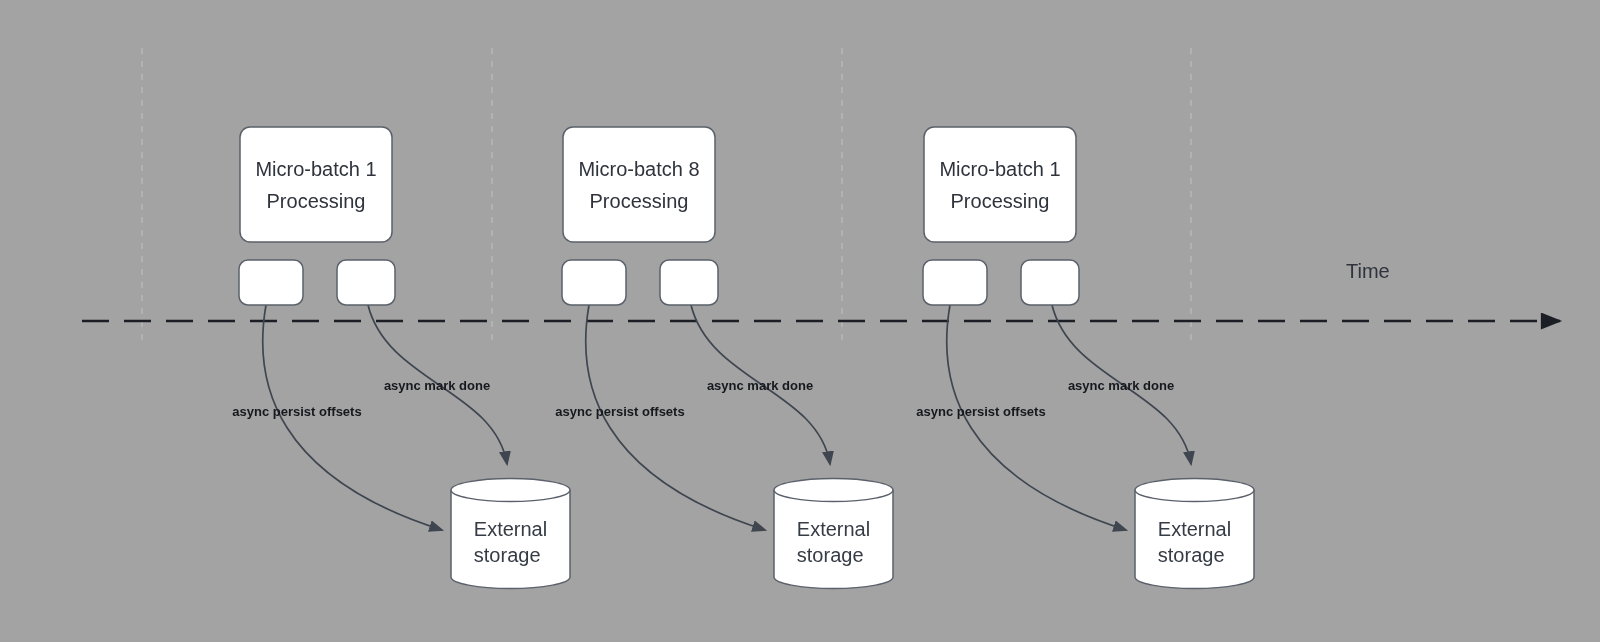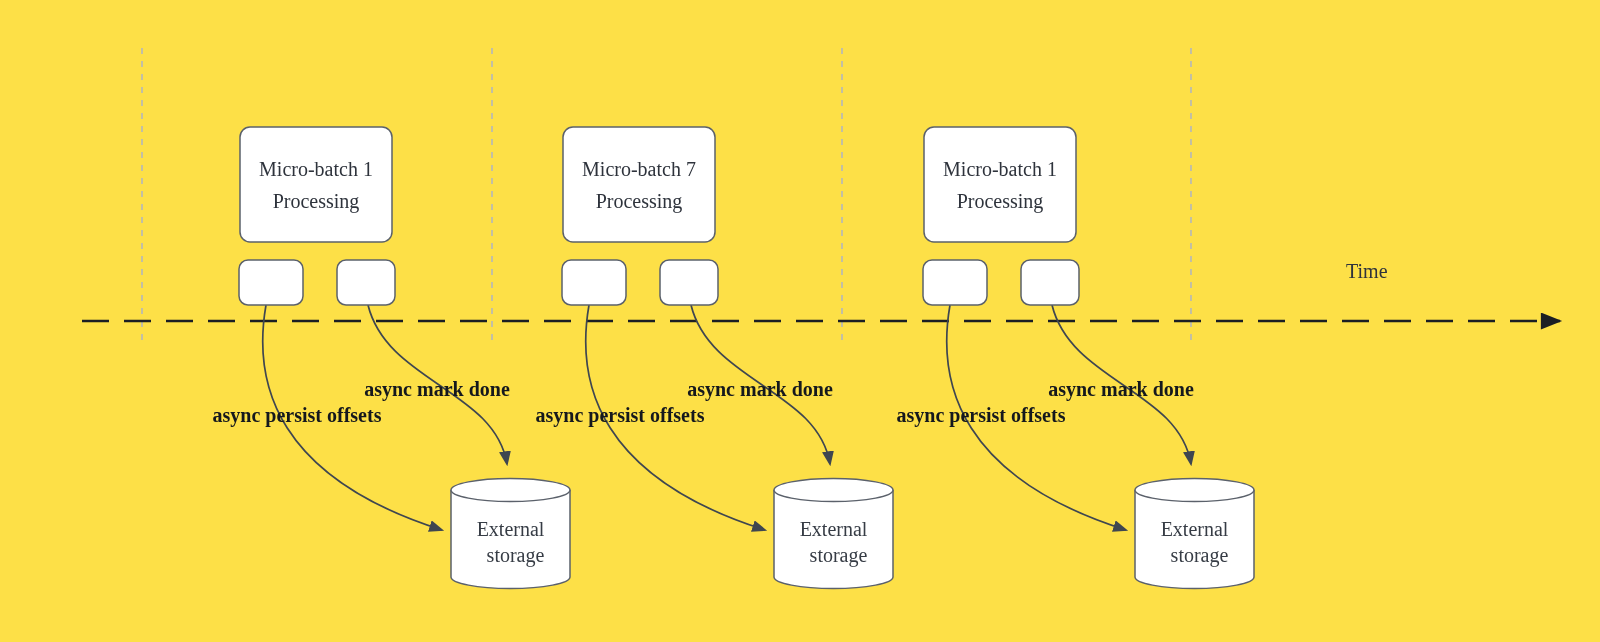--- a/index.html
+++ b/index.html
@@ -1,39 +1,39 @@
 <!DOCTYPE html>
 <html><head>
 <meta charset="utf-8">
 <style>
   html,body{margin:0;padding:0;background:#ffffff;}
   #canvas{
-    position:relative;width:1600px;height:642px;background:#fde047;
-    font-family:Liberation Serif, serif;overflow:hidden;
+    position:relative;width:1600px;height:642px;background:#a3a3a3;
+    font-family:Liberation Sans, sans-serif;overflow:hidden;
   }
   #shapes{position:absolute;left:0;top:0;width:1600px;height:642px;}
 
   .overlay{position:absolute;left:0;top:0;width:1600px;height:642px;pointer-events:none;}
 
   .group-layer{position:absolute;left:0;top:0;width:0;height:0;}
 
   .node-label{
     position:absolute;left:calc(240px + var(--dx));top:127px;width:152px;height:115px;
     display:flex;align-items:center;justify-content:center;text-align:center;
     font-size:20px;line-height:32px;color:#2e333c;white-space:pre-line;
   }
   .async-label{
-    position:absolute;font-size:20px;font-weight:bold;color:#15181d;
+    position:absolute;font-size:13px;font-weight:bold;color:#15181d;
     text-align:center;white-space:nowrap;
   }
   .persist-label{left:calc(197px + var(--dx));top:404px;width:200px;}
   .done-label{left:calc(357px + var(--dx));top:378px;width:160px;}
   .storage-label{
     position:absolute;left:calc(450px + var(--dx));top:515px;width:121px;height:54px;
-    display:flex;align-items:center;justify-content:center;text-align:right;
+    display:flex;align-items:center;justify-content:center;text-align:left;
     font-size:20px;line-height:26px;color:#363c45;white-space:pre-line;
   }
   .time-label{
     position:absolute;left:1346px;top:260px;width:80px;
     font-size:20px;color:#2e333c;
   }
 </style>
 </head>
 <body>
 
@@ -92,21 +92,21 @@
     <div class="group-layer" style="--dx:0px">
       <div class="node-label">Micro-batch 1
 Processing</div>
       <div class="async-label persist-label">async persist offsets</div>
       <div class="async-label done-label">async mark done</div>
       <div class="storage-label">External
 storage</div>
     </div>
 
     <div class="group-layer" style="--dx:323px">
-      <div class="node-label">Micro-batch 7
+      <div class="node-label">Micro-batch 8
 Processing</div>
       <div class="async-label persist-label">async persist offsets</div>
       <div class="async-label done-label">async mark done</div>
       <div class="storage-label">External
 storage</div>
     </div>
 
     <div class="group-layer" style="--dx:684px">
       <div class="node-label">Micro-batch 1
 Processing</div>

